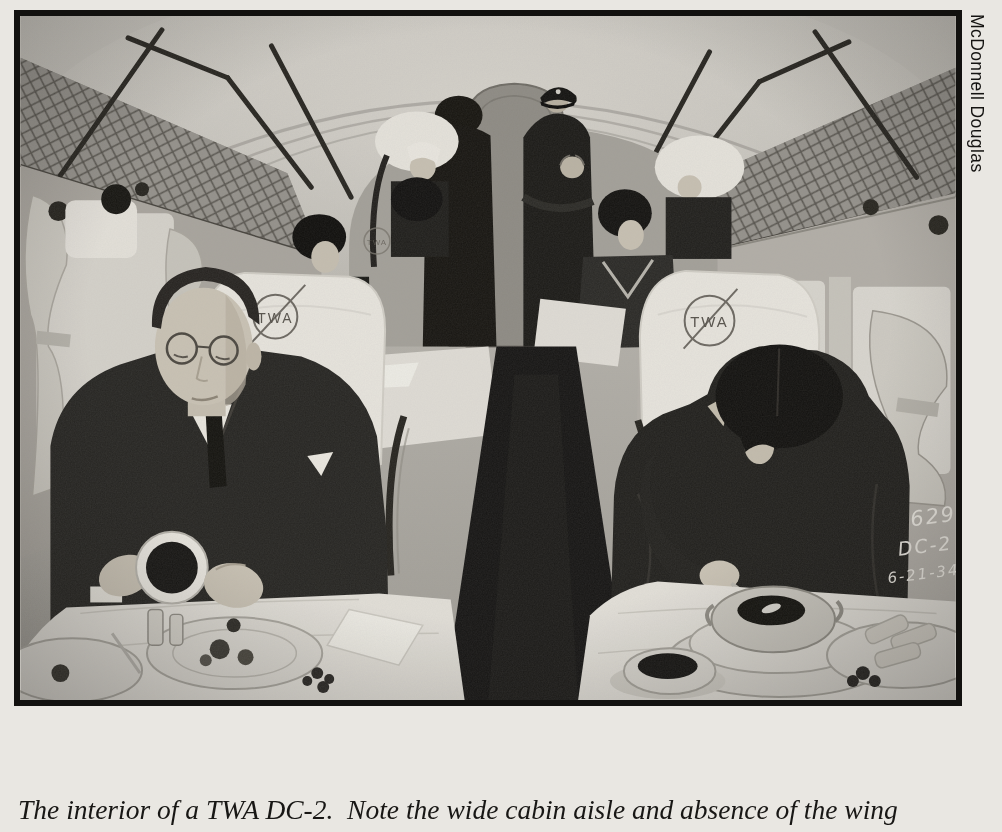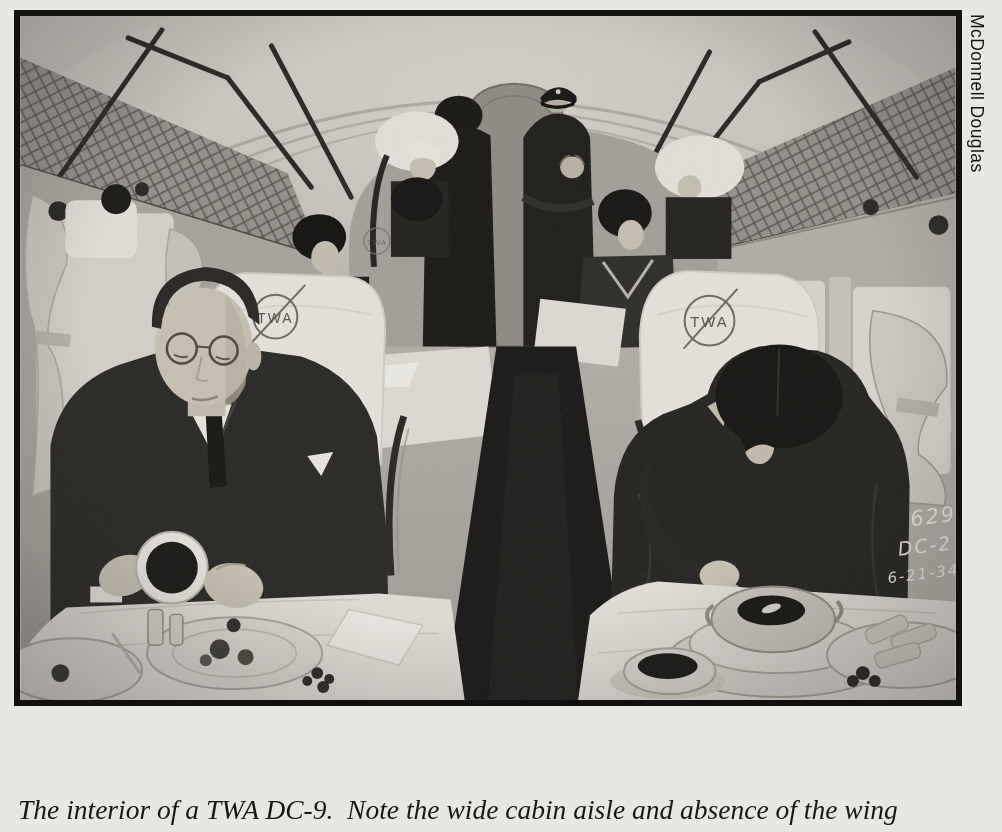--- a/index.html
+++ b/index.html
@@ -298,18 +298,18 @@
       </g>
 
       <rect width="939" height="687" fill="url(#vig)"></rect>
       <rect width="939" height="687" filter="url(#grain)" opacity="0.8"></rect>
     </svg>
   </figure>
 
   <div class="credit">McDonnell Douglas</div>
 
   <div class="caption">
-    <div class="cap-line">The interior of a TWA DC-9.  Note the wide cabin aisle and absence of the wing</div>
+    <div class="cap-line">The interior of a TWA DC-2.  Note the wide cabin aisle and absence of the wing</div>
     
     
   </div>
 
 </div>
 
 </body></html>

